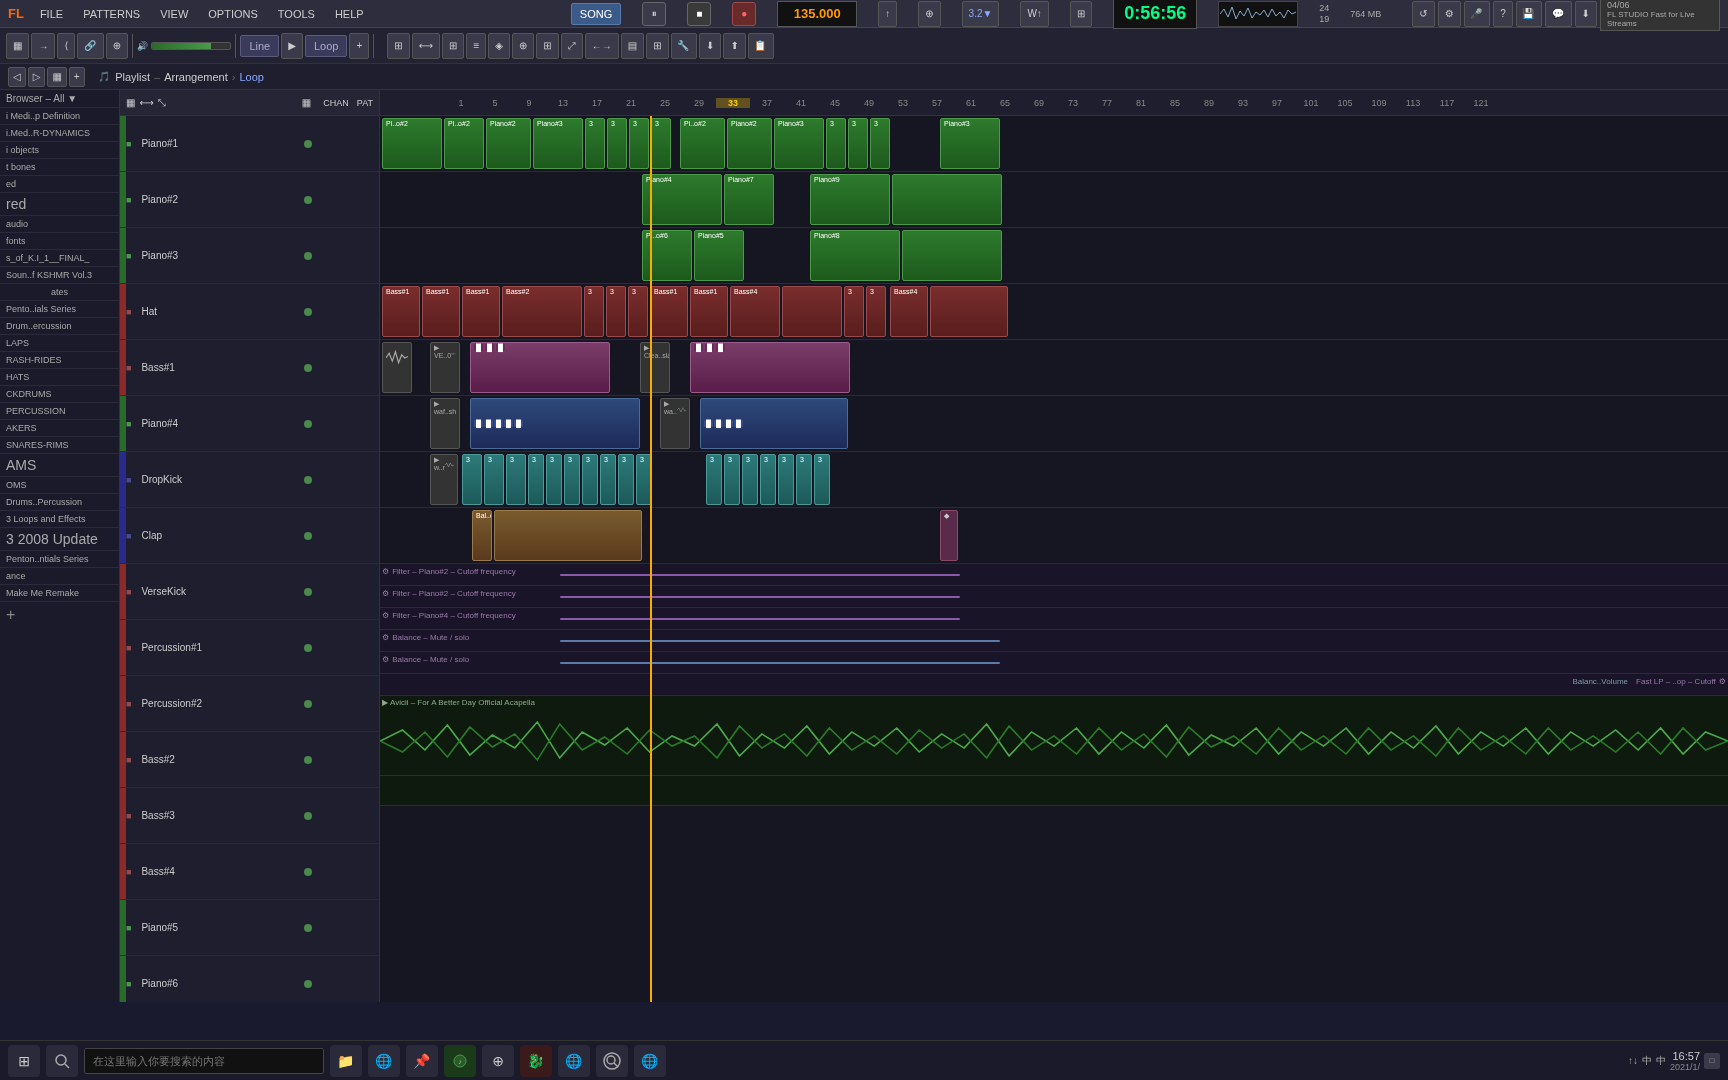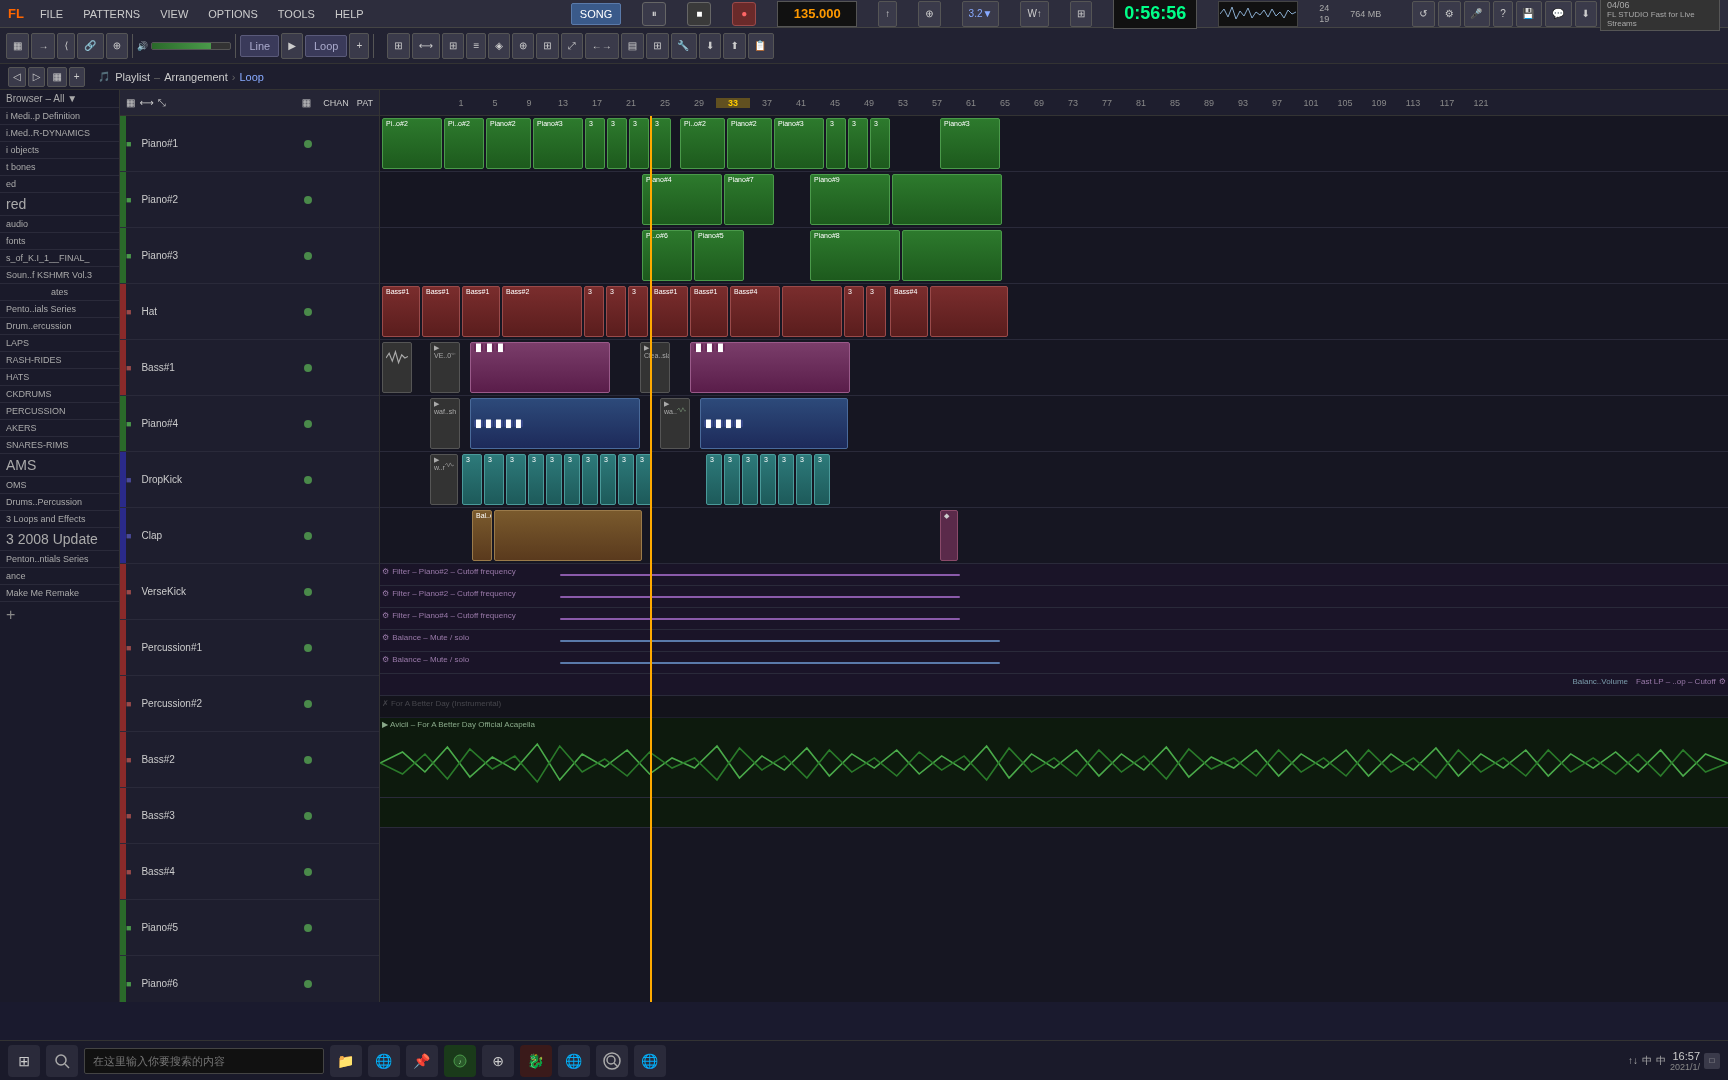--- a/index.html
+++ b/index.html
@@ -761,25 +761,20 @@
         <div class="tc-row auto" style="height:22px;">
           <div class="tc-content" style="position:relative;background:#1a1428;">
             <div style="position:absolute;right:2px;top:3px;font-size:8px;color:#9a7aaa;display:flex;align-items:center;gap:3px;">
               <span>Fast LP – ..op – Cutoff</span>
               <span style="font-size:8px;">⚙</span>
             </div>
             <div style="position:absolute;right:100px;top:3px;font-size:8px;color:#7a9aaa;">Balanc..Volume</div>
           </div>
         </div>
 
-        <div class="tc-row auto" style="height:22px;opacity:0.4;">
-          <div class="tc-content" style="background:#111;">
-            <div style="position:absolute;left:2px;top:3px;font-size:8px;color:#888;">✗ For A Better Day (Instrumental)</div>
-          </div>
-        </div>
 
         <div class="tc-row" style="height:80px;">
           <div class="tc-content" style="background:#0d1a0d;">
             <div style="position:absolute;left:2px;top:2px;font-size:8px;color:#8aaa8a;">▶ Avicii – For A Better Day Official Acapella</div>
             <div style="position:absolute;left:0;top:14px;right:0;bottom:2px;overflow:hidden;">
               <svg width="100%" height="62" viewBox="0 0 1200 62" preserveAspectRatio="none">
 
                 <rect x="0" y="0" width="1200" height="62" fill="transparent"></rect>
                 <g fill="#3a8a3a" opacity="0.8">
                   

